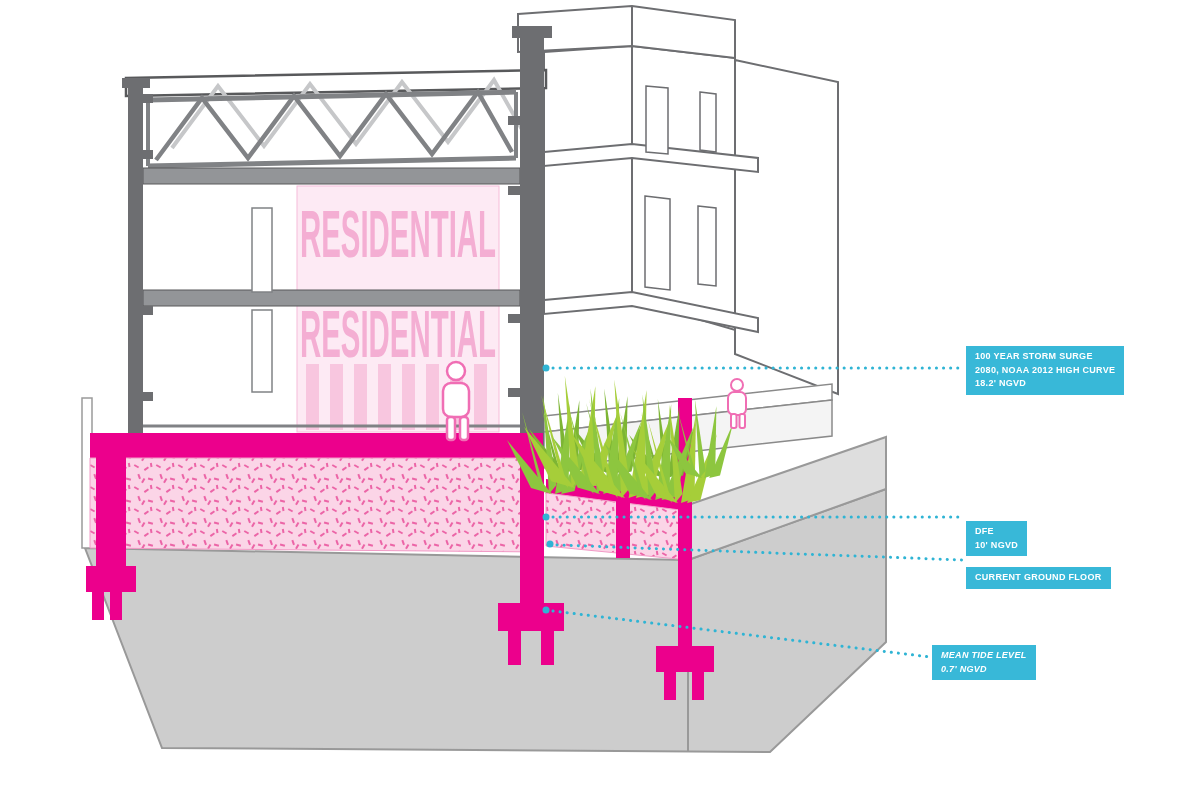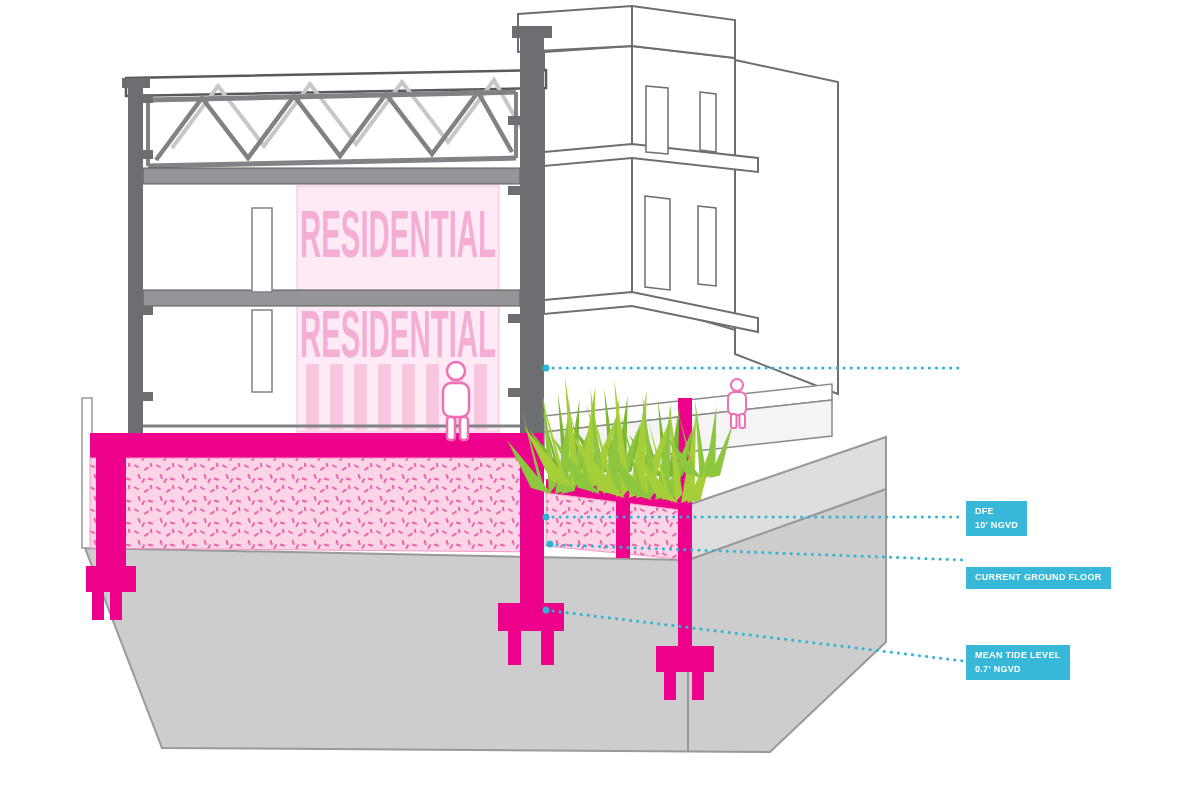--- a/index.html
+++ b/index.html
@@ -181,28 +181,33 @@
     <line x1="553" y1="368" x2="963" y2="368" stroke-width="3" stroke-linecap="round" stroke-dasharray="0.1 7"></line>
     <circle cx="546" cy="517" r="3.5" stroke="none"></circle>
     <line x1="553" y1="517" x2="963" y2="517" stroke-width="3" stroke-linecap="round" stroke-dasharray="0.1 7"></line>
     <circle cx="550" cy="544" r="3.5" stroke="none"></circle>
     <line x1="557" y1="545" x2="963" y2="560" stroke-width="3" stroke-linecap="round" stroke-dasharray="0.1 7"></line>
     <circle cx="546" cy="610" r="3.5" stroke="none"></circle>
     <line x1="553" y1="611" x2="963" y2="661" stroke-width="3" stroke-linecap="round" stroke-dasharray="0.1 7"></line>
   </g>
 </svg>
 
-
-  <div class="callout" style="left:966px;top:501px;">
+  <div class="callout" style="left:966px;top:346px;">
+    <span>100 YEAR STORM SURGE</span>
+    <span>2080, NOAA 2012 HIGH CURVE</span>
+    <span>18.2' NGVD</span>
+  </div>
+
+  <div class="callout" style="left:966px;top:521px;">
     <span>DFE</span>
     <span>10' NGVD</span>
   </div>
 
   <div class="callout" style="left:966px;top:567px;">
     <span>CURRENT GROUND FLOOR</span>
   </div>
 
-  <div class="callout" style="left:966px;top:645px;">
+  <div class="callout" style="left:932px;top:645px;font-style:italic;">
     <span>MEAN TIDE LEVEL</span>
     <span>0.7' NGVD</span>
   </div>
 
 </div>
 
 </body></html>

